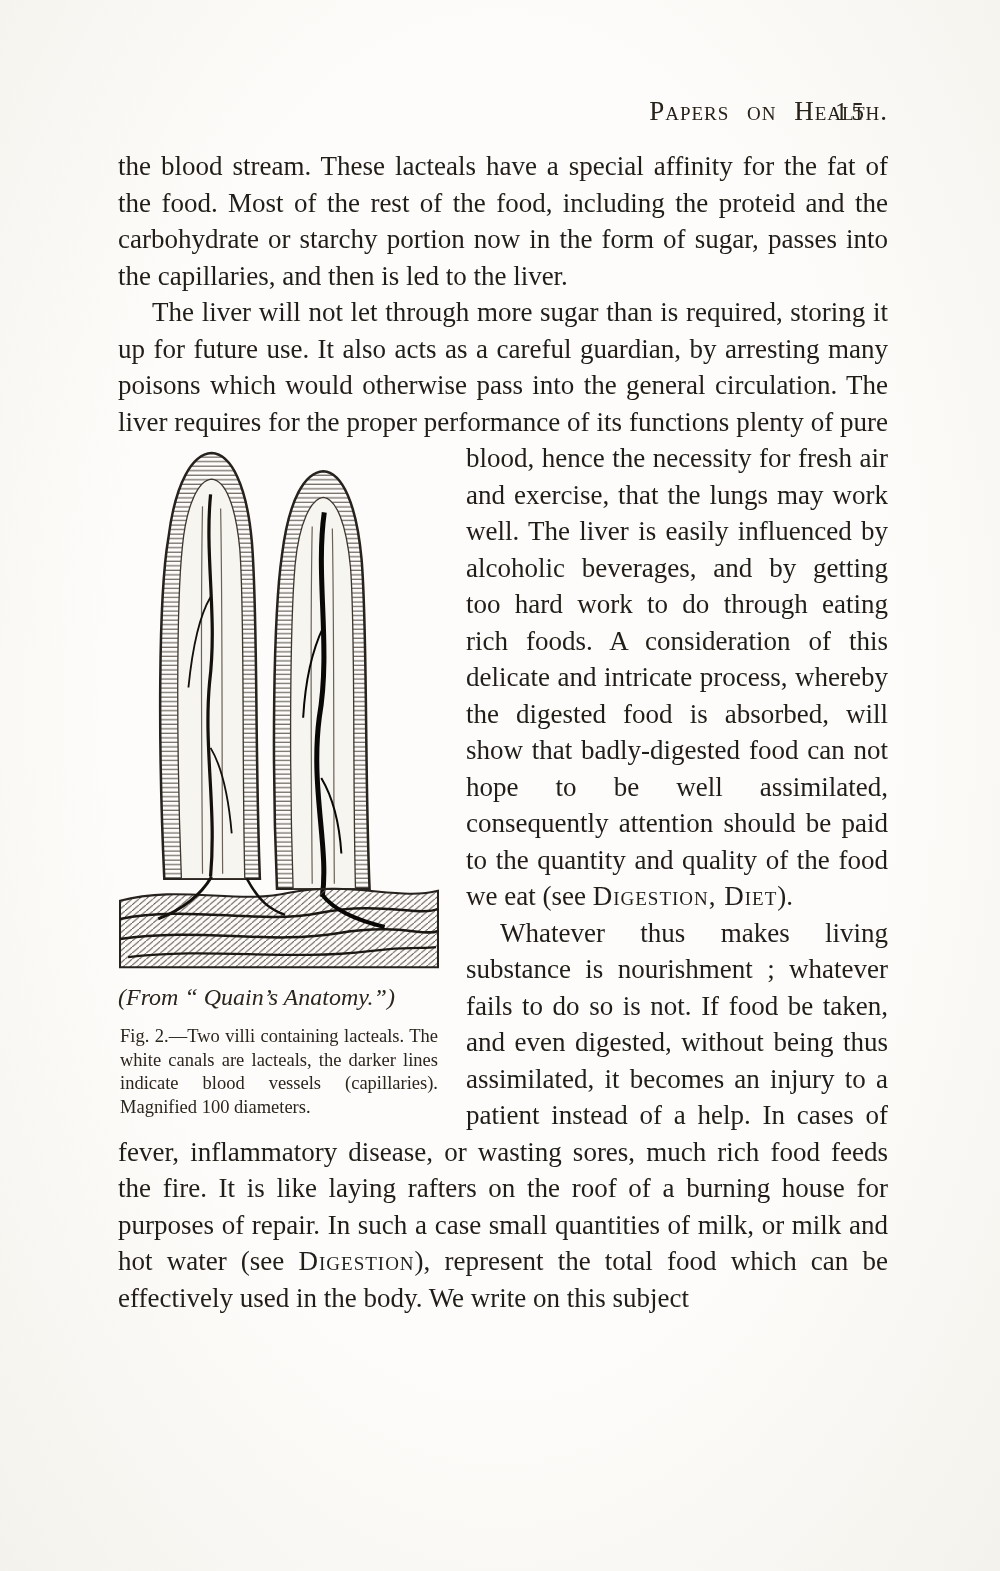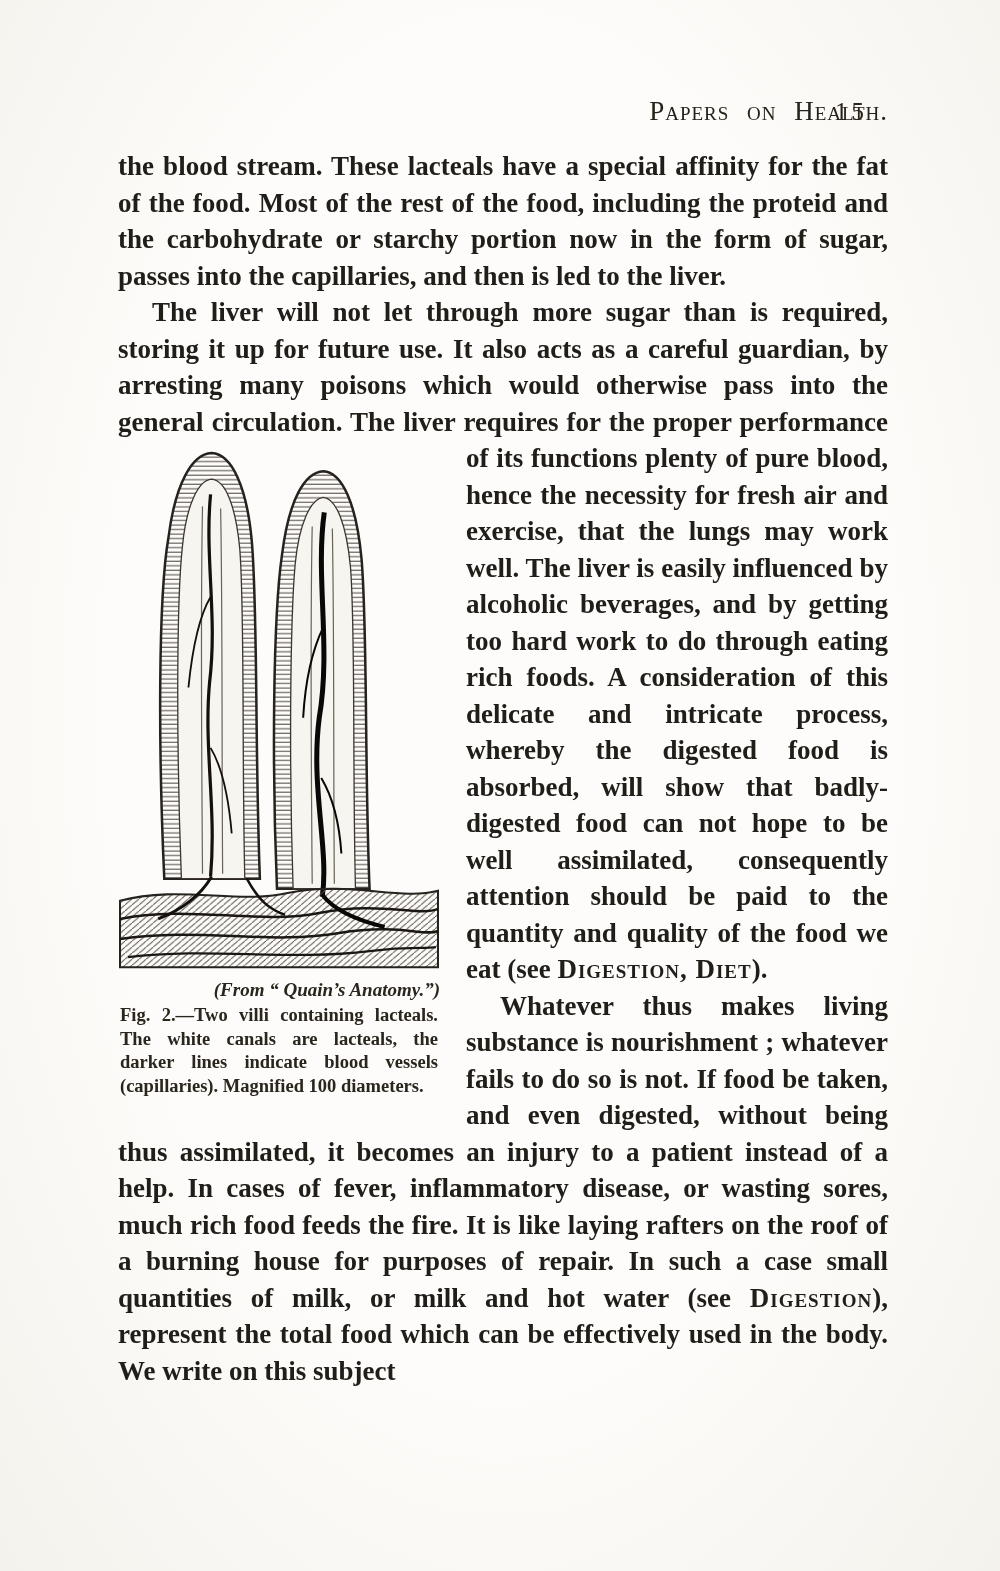--- a/index.html
+++ b/index.html
@@ -19,39 +19,39 @@
   .page-title {
     font-variant: small-caps;
     font-size:27px; letter-spacing:3px; word-spacing:10px;
     color:#262119;
   }
   .page-number {
     position:absolute; right:20px; top:2px;
     font-size:25px; letter-spacing:4px; color:#2a241c;
   }
 
-  .bodytext { font-size:27px; line-height:36.5px; text-align:justify;font-weight:bold; }
+  .bodytext { font-size:27px; line-height:36.5px; text-align:justify; }
   .para { margin:0; }
   .para.indent { text-indent:34px; }
   .sc { font-variant: small-caps; letter-spacing:1px; }
 
   .figure {
     float:left;
     width:322px;
     margin:6px 26px 6px 0;
     text-indent:0;
   }
   .figure svg { display:block; width:100%; height:auto; }
   .fig-source {
-    display:block; text-align:right; font-style:italic;
-    font-size:19px; line-height:24px; margin-top:9px; color:#2a251d;
+    display:block; text-align:left; font-style:italic;
+    font-size:24px; line-height:24px; margin-top:16px; color:#2a251d;
   }
   .fig-caption {
     display:block; text-align:justify;
-    font-size:18.5px; line-height:23.5px; margin-top:2px; padding:0 2px;
+    font-size:18.5px; line-height:23.5px; margin-top:16px; padding:0 2px;
     color:#2a251d;
   }
 </style>
 </head>
 <body>
 
 <div class="page">
   <div class="content">
 
     <div class="header">

